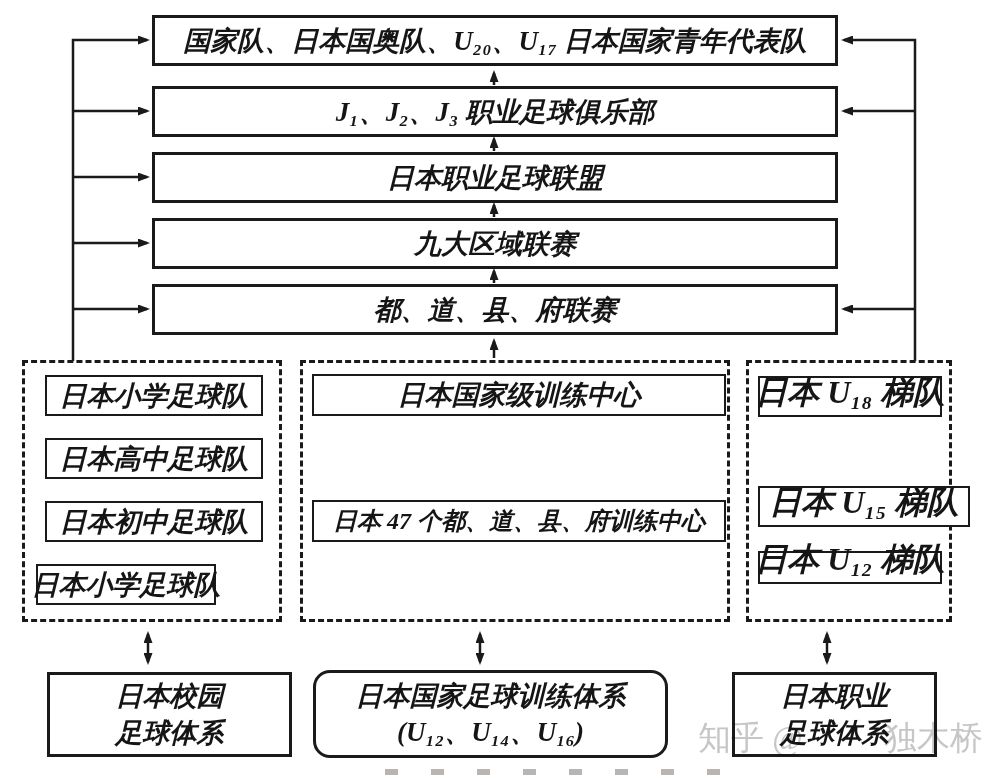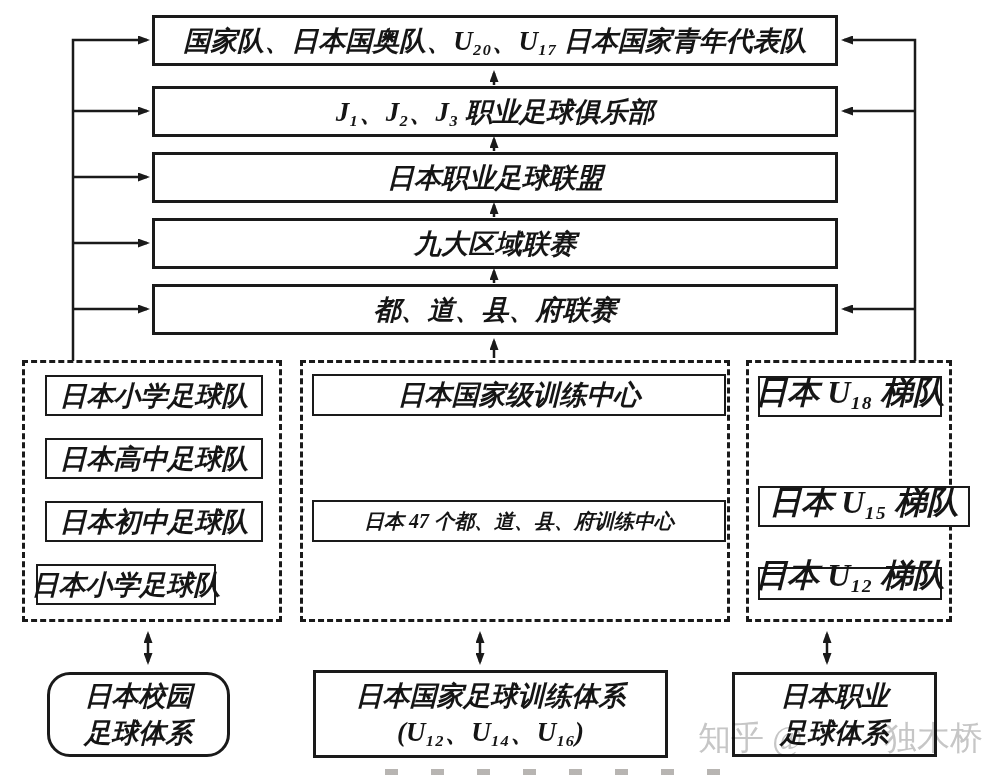--- a/index.html
+++ b/index.html
@@ -4,21 +4,21 @@
 <style>
   html,body{margin:0;padding:0;background:#ffffff;}
   body{width:990px;height:775px;position:relative;overflow:hidden;
        font-family:"Liberation Serif","DejaVu Serif",serif;color:#151515;}
   .stage{position:absolute;left:0;top:0;width:990px;height:775px;}
   .box{position:absolute;box-sizing:border-box;background:#ffffff;
        border:3px solid #1a1a1a;display:flex;align-items:center;justify-content:center;
        font-weight:700;white-space:nowrap;z-index:2;font-style:italic;}
   .main-box{font-size:27px;}
   .inner-box{border-width:2.5px;font-size:27px;}
-  .inner-box.small{font-size:20px;}
+  .inner-box.small{font-size:24px;}
   .inner-box.uteam{font-size:32px;align-items:flex-end;}
   .dashed-group{position:absolute;box-sizing:border-box;border:3px dashed #1a1a1a;
        background:transparent;z-index:1;}
   .bottom-box{flex-direction:column;font-size:27px;line-height:1.35;}
   .connectors{position:absolute;left:0;top:0;z-index:3;pointer-events:none;}
   .watermark{position:absolute;top:716px;z-index:10;font-size:33px;font-weight:400;
        color:#c6c6c6;mix-blend-mode:multiply;white-space:nowrap;}
   .wm-prefix{left:698px;}
   .wm-suffix{left:884px;}
   .clipped-caption{position:absolute;left:385px;top:769px;width:345px;height:6px;z-index:4;
@@ -68,29 +68,29 @@
   <div class="box inner-box small" style="left:312px;top:500px;width:414px;height:42px;">
     <span>日本 47 个都、道、县、府训练中心</span>
   </div>
 
   <div class="box inner-box uteam" style="left:758px;top:376px;width:184px;height:41px;">
     <span>日本 U₁₈ 梯队</span>
   </div>
   <div class="box inner-box uteam" style="left:758px;top:486px;width:212px;height:41px;">
     <span>日本 U₁₅ 梯队</span>
   </div>
-  <div class="box inner-box uteam" style="left:758px;top:551px;width:184px;height:33px;margin-top:16px;">
+  <div class="box inner-box uteam" style="left:758px;top:551px;width:184px;height:33px;">
     <span>日本 U₁₂ 梯队</span>
   </div>
 
-  <div class="box bottom-box" style="left:47px;top:672px;width:183px;height:85px;border-radius:23px;">
+  <div class="box bottom-box" style="left:47px;top:672px;width:245px;height:85px;">
     <span>日本校园</span>
     <span>足球体系</span>
   </div>
-  <div class="box bottom-box" style="left:313px;top:670px;width:355px;height:88px;">
+  <div class="box bottom-box" style="left:313px;top:670px;width:355px;height:88px;border-radius:17px;">
     <span>日本国家足球训练体系</span>
     <span>(U₁₂、U₁₄、U₁₆)</span>
   </div>
   <div class="box bottom-box" style="left:732px;top:672px;width:205px;height:85px;">
     <span>日本职业</span>
     <span>足球体系</span>
   </div>
 
   <svg class="connectors" width="990" height="775" viewBox="0 0 990 775">
     <defs>

